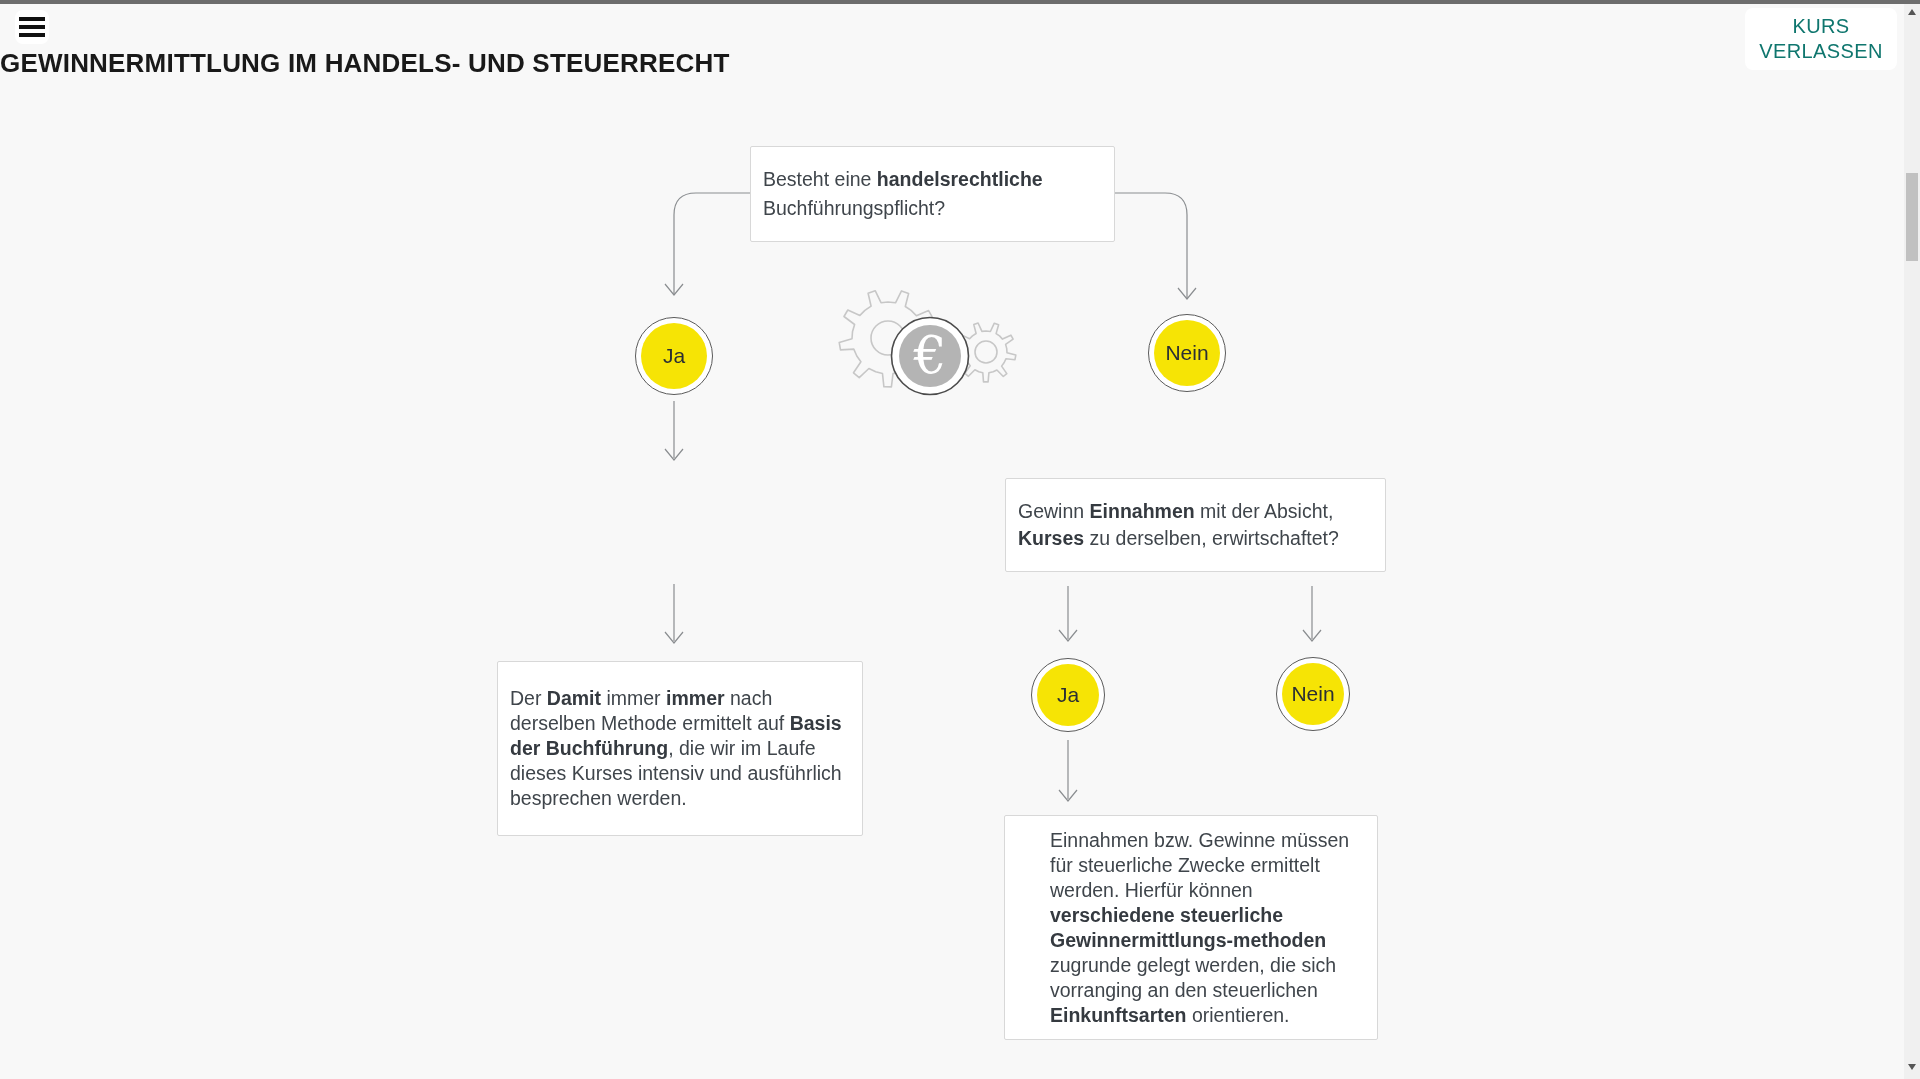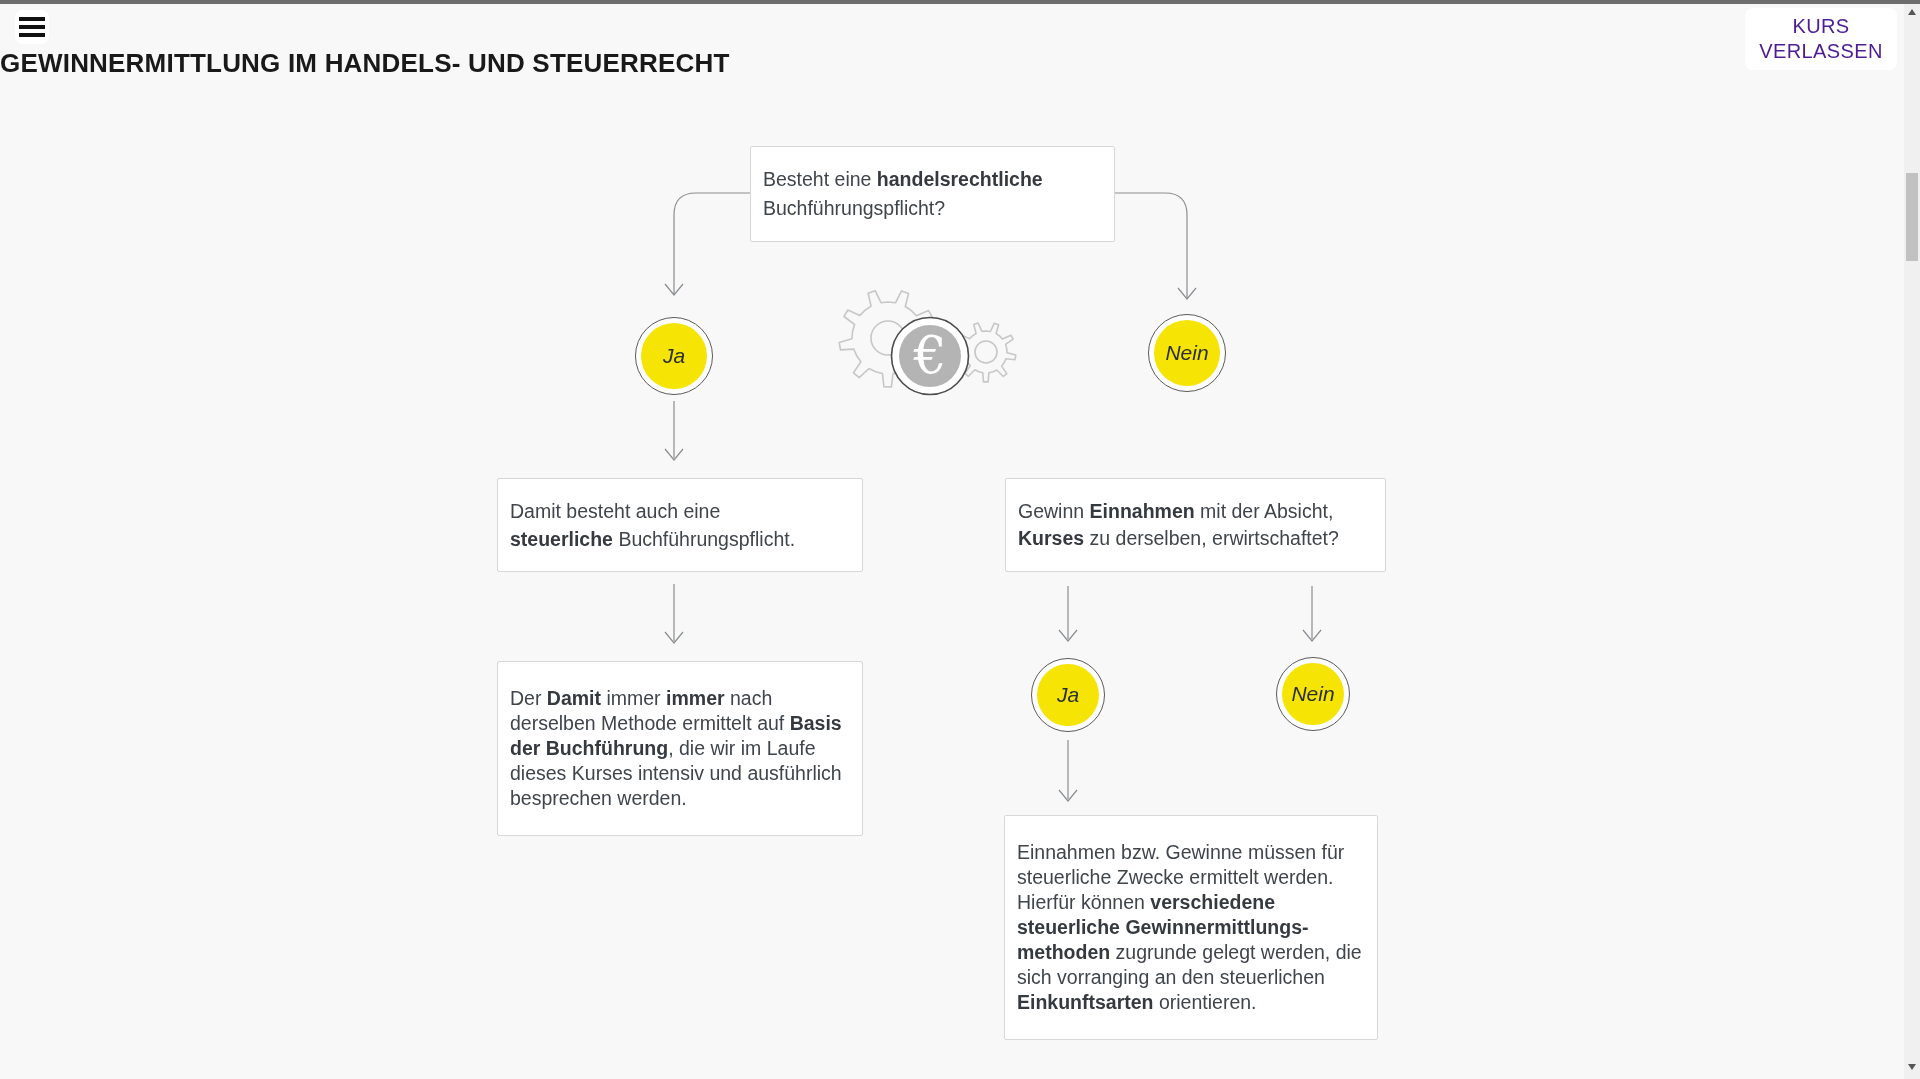--- a/index.html
+++ b/index.html
@@ -26,21 +26,21 @@
     position:absolute; top:48px; left:0; width:1624px;
     font-size:26px; font-weight:700; color:#191919;
     letter-spacing:0.2px;
   }
 
   
   .exit-btn{
     position:absolute; left:1745px; top:8px; width:152px; height:62px;
     background:#ffffff; border:none; border-radius:8px; cursor:pointer;
     font-family:"Liberation Sans", sans-serif;
-    font-size:20px; line-height:25px; color:#4c1d95; letter-spacing:0.4px;
+    font-size:20px; line-height:25px; color:#0f766e; letter-spacing:0.4px;
     text-align:center; z-index:20;
   }
   .exit-btn span{ display:block; }
 
   
   .scroll-track{
     position:absolute; right:0; top:0; width:16px; height:1079px;
     background:#f0f0f0; z-index:25;
   }
   .scroll-btn{
@@ -73,21 +73,21 @@
   .box p{ width:100%; padding:0 12px; }
   .box strong{ font-weight:700; color:#353a40; }
   .lh29 p{ line-height:29px; }
   .lh28 p{ line-height:28px; }
   .lh27 p{ line-height:27px; }
   .lh25 p{ line-height:25px; }
 
   
   .circle{
     position:absolute; border-radius:50%; background:#ffffff; border:1px solid #5a5a5a;
-    display:flex; align-items:center; justify-content:center; z-index:6;font-style:italic;
+    display:flex; align-items:center; justify-content:center; z-index:6;
   }
   .circle .fill{
     position:absolute; inset:5px; border-radius:50%; background:#f6e405;
   }
   .circle .lbl{
     position:relative; z-index:2; font-size:21px; color:#2b2f34;
   }
 </style>
 </head>
 <body>
@@ -143,42 +143,39 @@
 
   <div class="circle" style="left:635px; top:317px; width:78px; height:78px;">
     <span class="fill"></span>
     <span class="lbl">Ja</span>
   </div>
   <div class="circle" style="left:1148px; top:314px; width:78px; height:78px;">
     <span class="fill"></span>
     <span class="lbl">Nein</span>
   </div>
 
-  <div class="box lh28" style="left:497px; top:478px; width:366px; height:94px;">
-    <p><span>Damit besteht auch eine</span><br><strong>steuerliche</strong><span> Buchführungspflicht.</span></p>
-  </div>
 
   <div class="box lh25" style="left:497px; top:661px; width:366px; height:175px;">
     <p><span>Der </span><strong>Damit</strong><span> immer </span><strong>immer</strong><span> nach derselben Methode ermittelt auf </span><strong>Basis der Buchführung</strong><span>, die wir im Laufe dieses Kurses intensiv und ausführlich besprechen werden.</span></p>
   </div>
 
   <div class="box lh27" style="left:1005px; top:478px; width:381px; height:94px;">
     <p><span>Gewinn </span><strong>Einnahmen</strong><span> mit der Absicht, </span><strong>Kurses</strong><span> zu derselben, erwirtschaftet?</span></p>
   </div>
 
   <div class="circle" style="left:1031px; top:658px; width:74px; height:74px;">
     <span class="fill"></span>
     <span class="lbl">Ja</span>
   </div>
   <div class="circle" style="left:1276px; top:657px; width:74px; height:74px;">
     <span class="fill"></span>
     <span class="lbl">Nein</span>
   </div>
 
-  <div class="box lh25" style="left:1004px; top:815px; width:374px; height:225px;">
+  <div class="box lh25" style="left:1004px; top:815px; width:374px; height:225px;padding-left:33px;">
     <p><span>Einnahmen bzw. Gewinne müssen für steuerliche Zwecke ermittelt werden. Hierfür können </span><strong>verschiedene steuerliche Gewinnermittlungs-methoden</strong><span> zugrunde gelegt werden, die sich vorranging an den steuerlichen </span><strong>Einkunftsarten</strong><span> orientieren.</span></p>
   </div>
 
   <div class="scroll-track">
     <button class="scroll-btn up" aria-label="Scroll up">
       <span class="tri-up"></span>
     </button>
     <div class="scroll-thumb"></div>
     <button class="scroll-btn down" aria-label="Scroll down">
       <span class="tri-down"></span>

